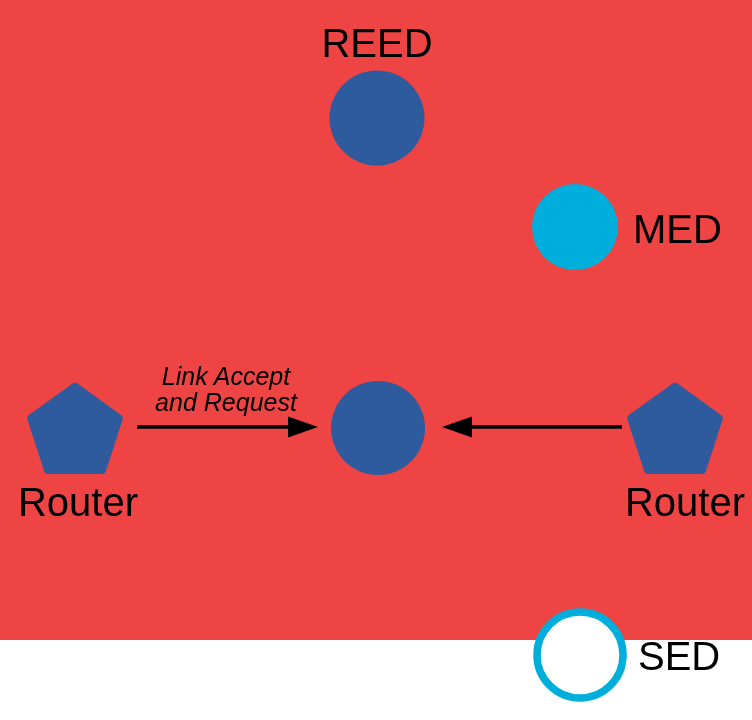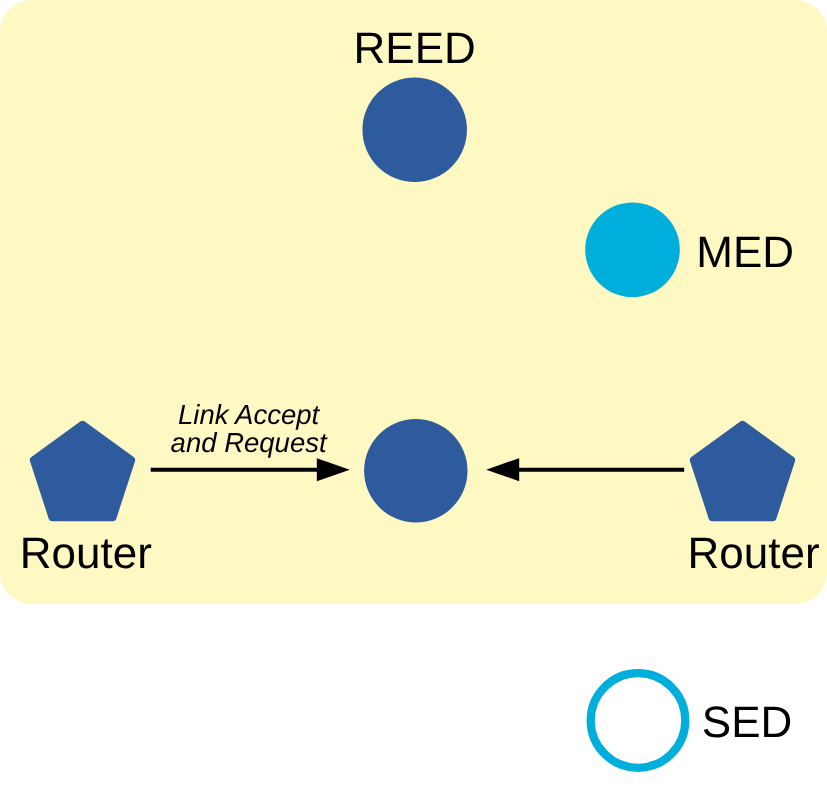--- a/index.html
+++ b/index.html
@@ -6,23 +6,22 @@
     margin: 0;
     padding: 0;
     background: #ffffff;
     width: 752px;
     height: 720px;
     overflow: hidden;
   }
   .canvas-wrap {
     position: relative;
     width: 752px;
-    height: 549px;
-    background: #fef9c3;
-    border-radius: 29px;
+    height: 640px;
+    background: #ef4444;
   }
   svg { display: block; }
   .node-label {
     font-family: "Liberation Sans", sans-serif;
     font-size: 40px;
     fill: #000000;
   }
   .edge-label {
     font-family: "Liberation Sans", sans-serif;
     font-size: 25px;

